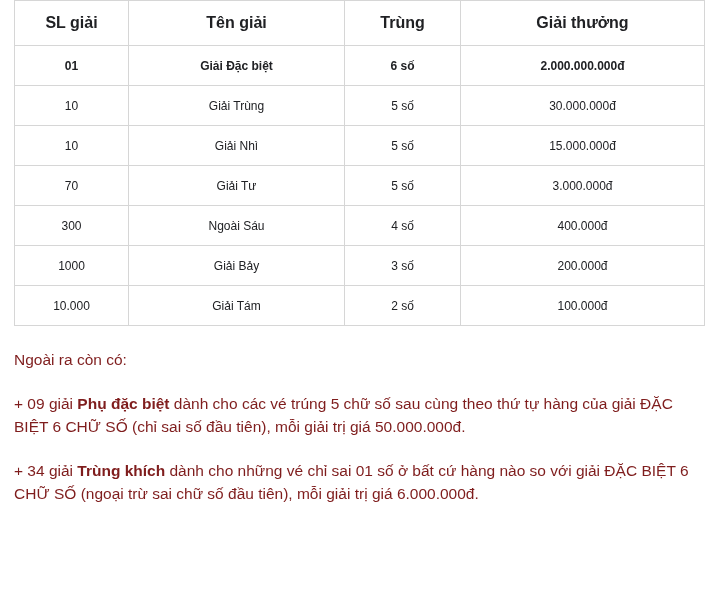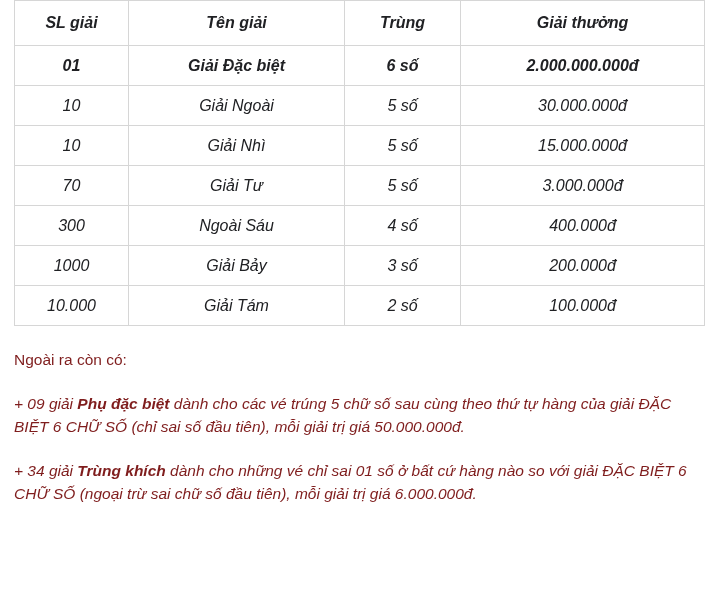--- a/index.html
+++ b/index.html
@@ -19,29 +19,28 @@
     height: 604px;
     box-sizing: border-box;
     padding: 0;
     position: relative;
   }
   table.prize-table {
     border-collapse: collapse;
     width: 690px;
     margin: 0 12px 0 14px;
     table-layout: fixed;
-    font-style: italic;
   }
   table.prize-table th,
   table.prize-table td {
     border: 1px solid #d6d6d6;
     text-align: center;
     vertical-align: middle;
     height: 39px;
-    font-size: 16px;
+    font-size: 12px;
     color: #202124;
     padding: 0 4px;
   }
   table.prize-table th {
     font-weight: bold;
     font-size: 16px;
     height: 44px;
   }
   table.prize-table tr.special td {
     font-weight: bold;
@@ -59,21 +58,20 @@
     font-size: 15.5px;
     line-height: 1.52;
     color: #7f1d1d;
     margin: 0;
   }
   .note-intro {
     margin-top: 22px !important;
   }
   .note-block {
     margin-top: 20px !important;
-    font-style: italic;
   }
   .note-block b {
     font-weight: bold;
   }
   .inline {
     display: inline;
   }
 </style>
 </head>
 <body>
@@ -97,21 +95,21 @@
     </thead>
     <tbody id="prize-body">
         <tr class="special">
           <td>01</td>
           <td>Giải Đặc biệt</td>
           <td>6 số</td>
           <td>2.000.000.000đ</td>
         </tr>
         <tr>
           <td>10</td>
-          <td>Giải Ngoài</td>
+          <td>Giải Trùng</td>
           <td>5 số</td>
           <td>30.000.000đ</td>
         </tr>
         <tr>
           <td>10</td>
           <td>Giải Nhì</td>
           <td>5 số</td>
           <td>15.000.000đ</td>
         </tr>
         <tr>

